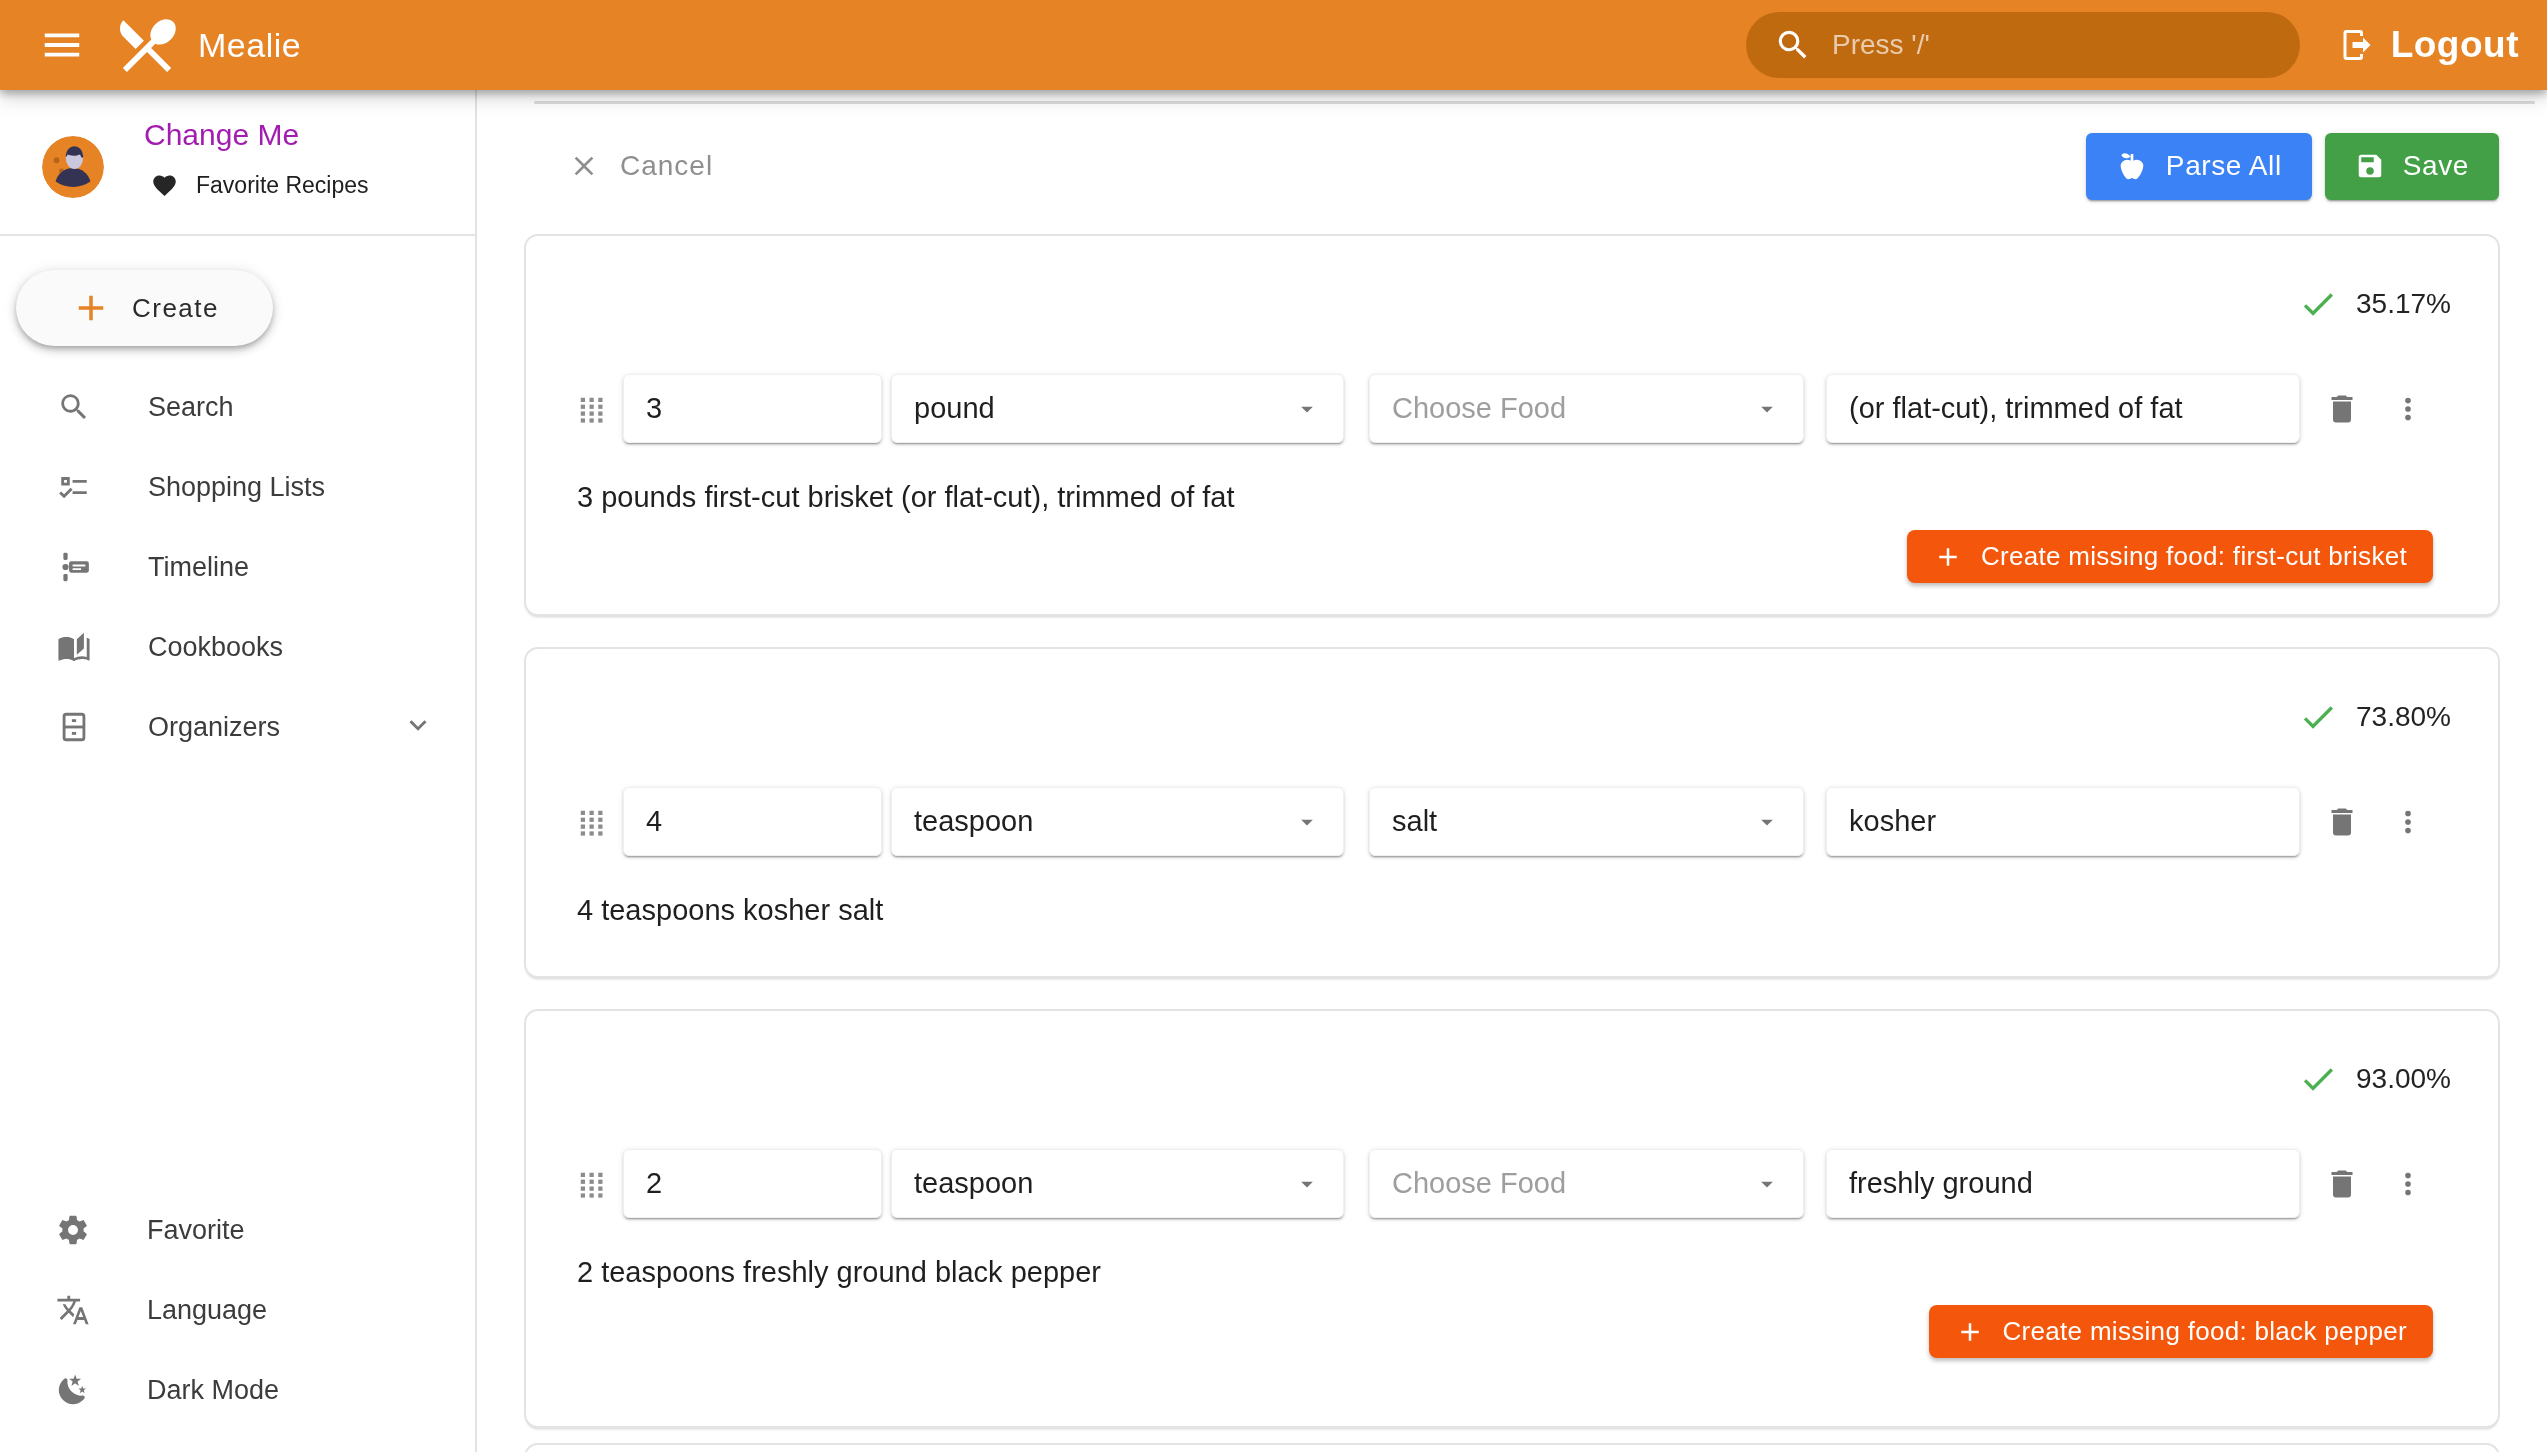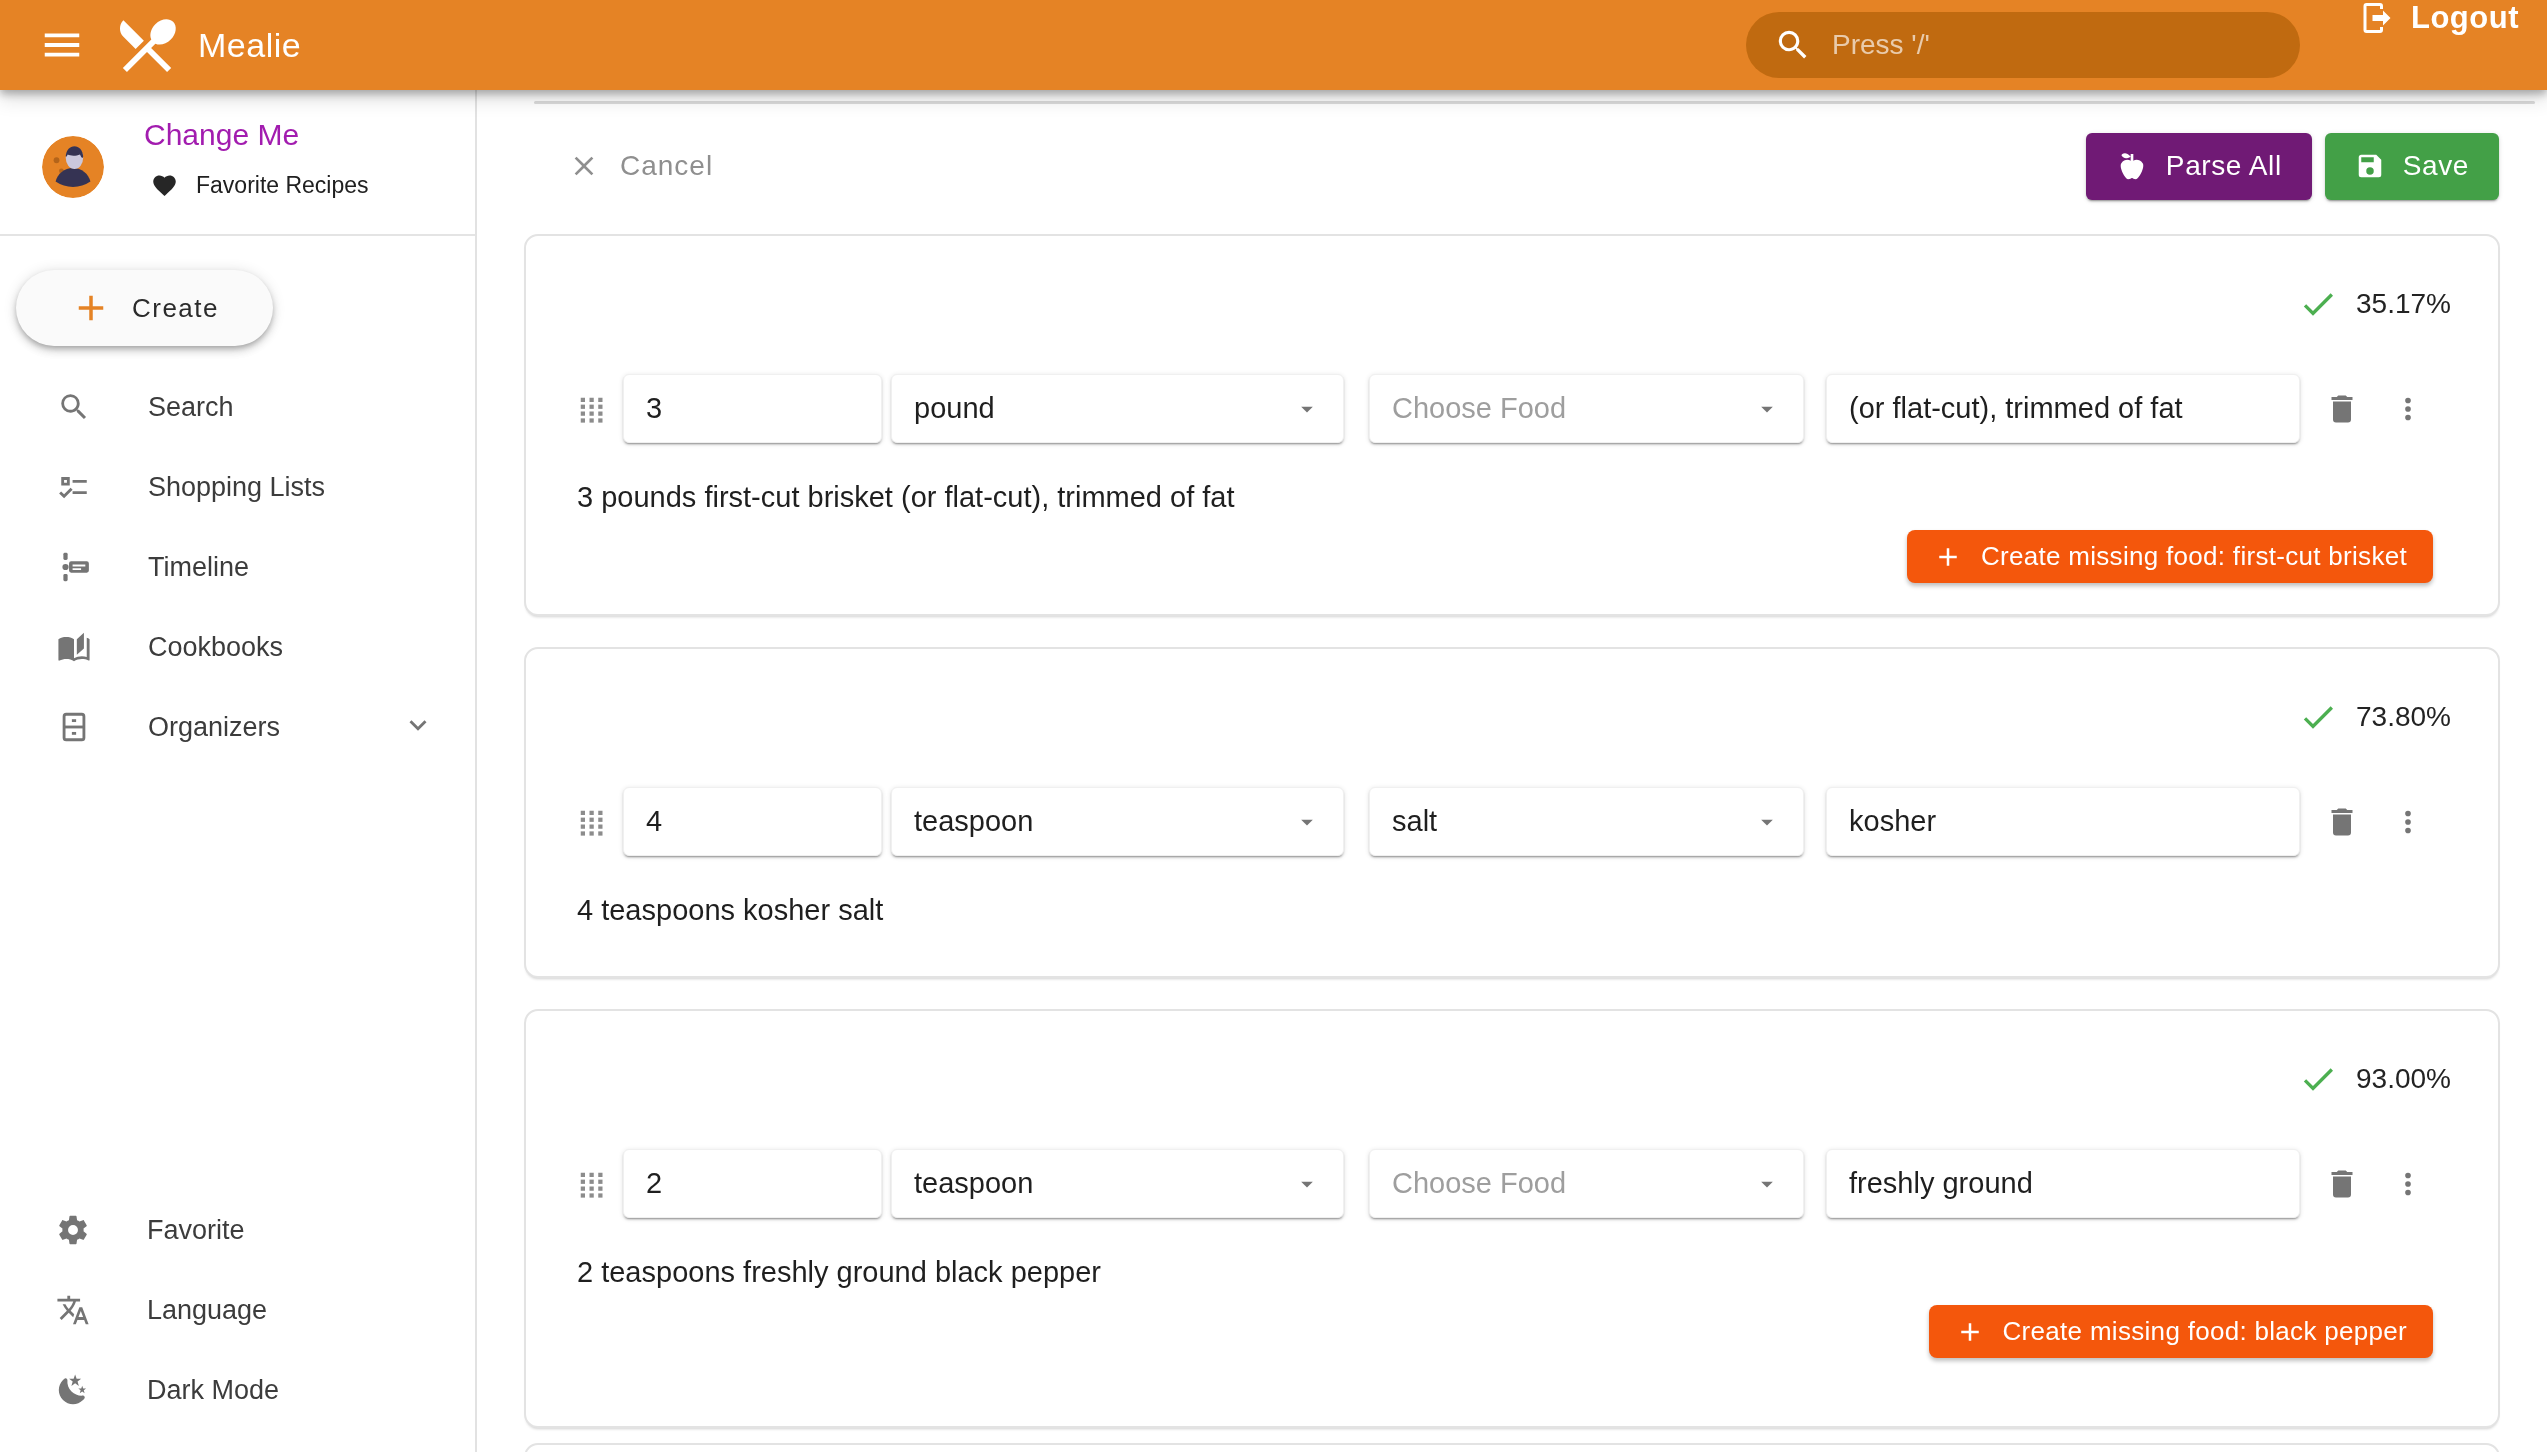--- a/index.html
+++ b/index.html
@@ -12,22 +12,22 @@
             box-shadow:0 4px 8px rgba(0,0,0,.28), 0 10px 18px rgba(0,0,0,.12); }
   .hamburger { width:64px; height:64px; margin-left:30px; display:flex; align-items:center; justify-content:center; cursor:pointer; }
   .logo { margin-left:18px; display:flex; align-items:center; }
   .app-title { font-size:34px; font-weight:500; margin-left:16px; letter-spacing:0.5px; }
   .search-pill { position:absolute; left:1746px; top:12px; width:554px; height:66px;
                  background:#C06A10; border-radius:33px; display:flex; align-items:center; padding:0 10px 0 28px; }
   .search-pill svg { flex:0 0 auto; }
   .search-input { flex:1; background:transparent; border:none; outline:none; color:#fff;
                   font-size:28px; margin-left:20px; font-family:inherit; }
   .search-input::placeholder { color:rgba(255,255,255,.65); }
-  .logout { position:absolute; right:28px; top:0; height:90px; display:flex; gap:16px;
-            font-size:31px; font-weight:700; cursor:pointer; letter-spacing:0.5px; }
+  .logout { position:absolute; right:28px; top:0; height:90px; display:flex; align-items:center; gap:16px;
+            font-size:37px; font-weight:700; cursor:pointer; letter-spacing:0.5px; }
 
   
   .sidebar { position:absolute; top:90px; left:0; bottom:0; width:477px; background:#fff;
              border-right:2px solid #E2E2E2; z-index:20; }
   .avatar { position:absolute; left:42px; top:46px; width:62px; height:62px; border-radius:50%; overflow:hidden; cursor:pointer; }
   .user-name { position:absolute; left:144px; top:28px; font-size:30px; color:#a21caf; }
   .fav-row { position:absolute; left:151px; top:82px; display:flex; align-items:center; gap:18px;
              font-size:23px; font-weight:500; color:#202020; cursor:pointer; }
   .side-divider { position:absolute; left:0; right:0; top:144px; height:2px; background:#E4E4E4; }
   .create-btn { position:absolute; left:16px; top:180px; width:257px; height:76px; border-radius:38px;
@@ -45,21 +45,21 @@
   .main { position:absolute; left:477px; top:90px; right:0; bottom:0; background:#fff; }
   .top-hairline { position:absolute; top:11px; left:57px; right:12px; height:3px; background:#DBDBDB; border-radius:2px; }
   .toolbar { position:absolute; top:42px; left:91px; right:48px; height:68px; display:flex; align-items:center; }
   .cancel { display:flex; align-items:center; gap:20px; color:#8F8F8F; font-size:28px; font-weight:500;
             letter-spacing:1px; cursor:pointer; }
   .toolbar-right { margin-left:auto; display:flex; gap:13px; }
   .btn { height:67px; border:none; border-radius:6px; display:flex; align-items:center; gap:18px;
          padding:0 30px; color:#fff; font-size:28px; font-weight:500; letter-spacing:0.6px;
          font-family:inherit; cursor:pointer;
          box-shadow:0 3px 1px -2px rgba(0,0,0,.2), 0 2px 2px 0 rgba(0,0,0,.14), 0 1px 5px 0 rgba(0,0,0,.12); }
-  .btn-parse { background:#701a75; }
+  .btn-parse { background:#3b82f6; }
   .btn-save { background:#43A047; }
 
   .card { position:absolute; left:47px; width:1976px; background:#fff; border:2px solid #E3E3E3;
           border-radius:14px; box-shadow:0 3px 3px -2px rgba(0,0,0,.18); }
   .card1 { top:144px; height:382px; }
   .card2 { top:557px; height:331px; }
   .card3 { top:919px; height:419px; }
   .card4 { top:1353px; height:80px; box-shadow:none; }
 
   .pct-row { display:flex; justify-content:flex-end; align-items:center; gap:18px;

